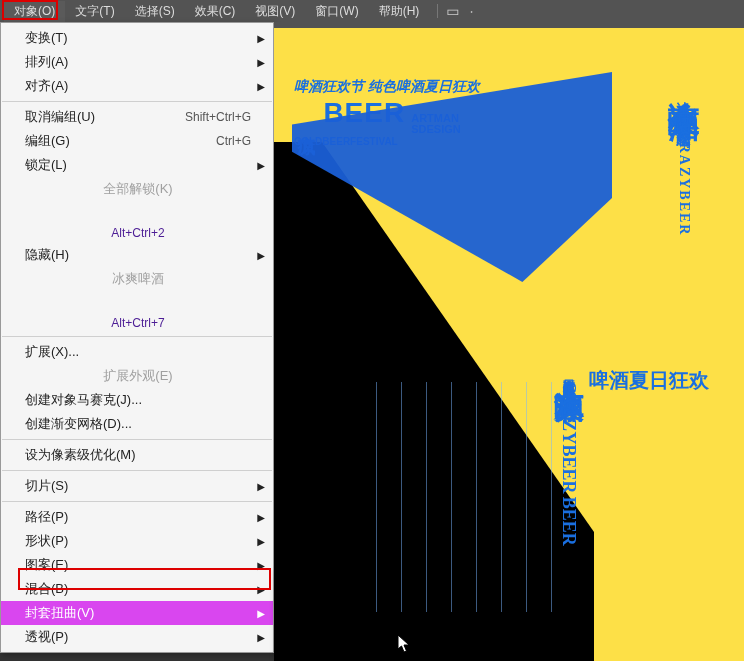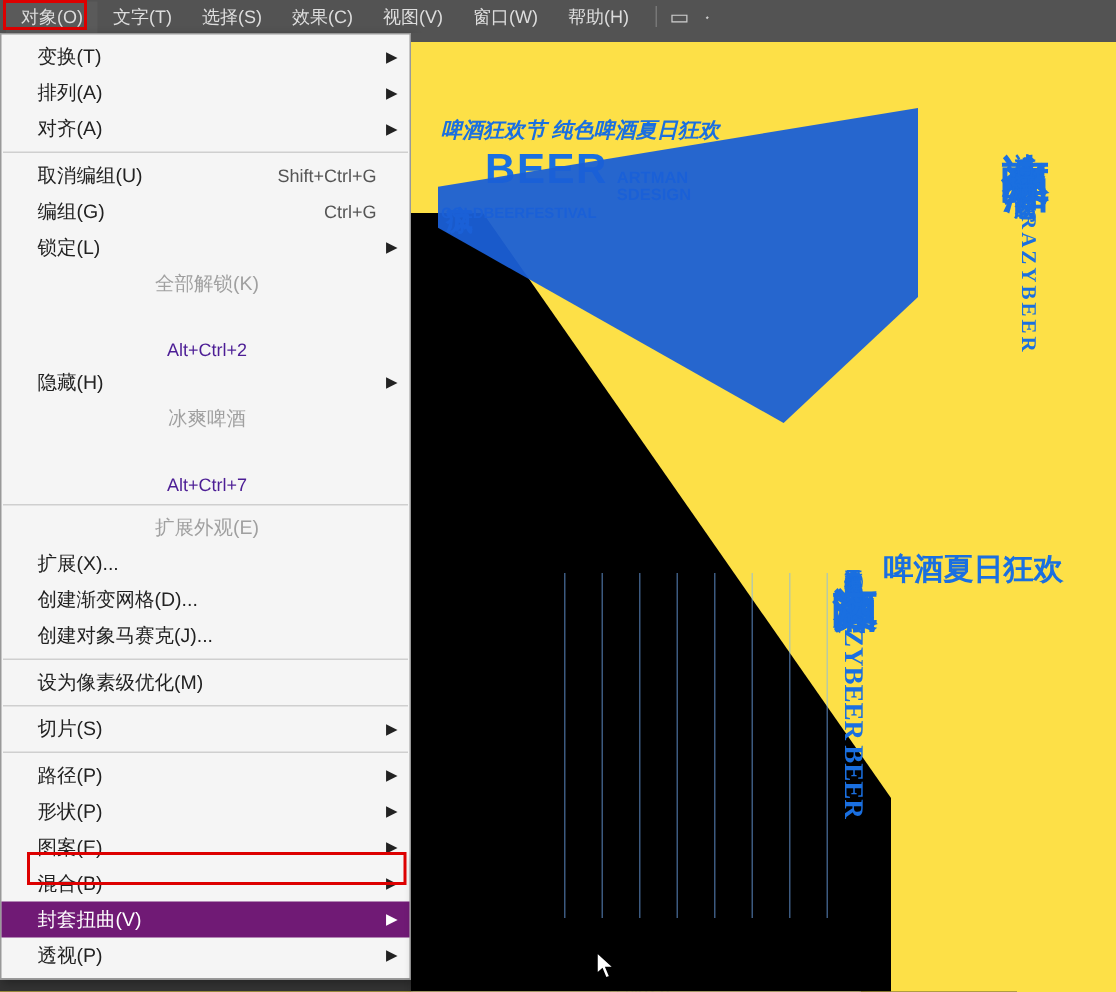--- a/index.html
+++ b/index.html
@@ -16,21 +16,21 @@
     position: absolute; top: 22px; left: 0; width: 274px; background: #f5f5f5;
     border: 1px solid #999; box-shadow: 2px 2px 6px rgba(0,0,0,.3);
     font-size: 13px; color: #222; padding: 3px 0;
   }
   .mi { display: flex; justify-content: space-between; align-items: center; padding: 3px 22px 3px 24px; position: relative; }
   .mi.disabled { color: #a0a0a0; flex-direction: column; }
   .mi .shortcut { color: #555; font-size: 12px; }
   .mi.disabled .shortcut { color: #4c1d95; margin-top: 28px; }
   .mi .arrow { position: absolute; right: 8px; font-size: 10px; }
   .sep { height: 1px; background: #cfcfcf; margin: 3px 1px; }
-  .mi.hover { background: #701a75; color: #fff; text-align: center; }
+  .mi.hover { background: #d946ef; color: #fff; text-align: center; }
   .mi.hover .shortcut { color: #fff; }
 
   .submenu {
     position: absolute; top: 569px; left: 274px; width: 300px; background: #f5f5f5;
     border: 1px solid #999; box-shadow: 2px 2px 6px rgba(0,0,0,.3);
     font-size: 13px; color: #222; padding: 3px 0;
   }
 
   .red-box-1 { position: absolute; top: 568px; left: 18px; width: 253px; height: 22px; border: 2px solid #d00; pointer-events: none; }
   .red-box-2 { position: absolute; top: 613px; left: 276px; width: 296px; height: 22px; border: 2px solid #d00; pointer-events: none; }
@@ -106,31 +106,31 @@
     </div>
     <div class="mi">
       <span>隐藏(H)</span>
       <span class="arrow">▶</span>
     </div>
     <div class="mi disabled">
       <span>冰爽啤酒</span>
       <span class="shortcut">Alt+Ctrl+7</span>
     </div>
     <div class="sep"></div>
+    <div class="mi">
+      <span>扩展(X)...</span>
+    </div>
     <div class="mi disabled">
       <span>扩展外观(E)</span>
     </div>
     <div class="mi">
-      <span>扩展(X)...</span>
+      <span>创建对象马赛克(J)...</span>
     </div>
     <div class="mi">
       <span>创建渐变网格(D)...</span>
-    </div>
-    <div class="mi">
-      <span>创建对象马赛克(J)...</span>
     </div>
     <div class="sep"></div>
     <div class="mi">
       <span>设为像素级优化(M)</span>
     </div>
     <div class="sep"></div>
     <div class="mi">
       <span>切片(S)</span>
       <span class="arrow">▶</span>
     </div>

